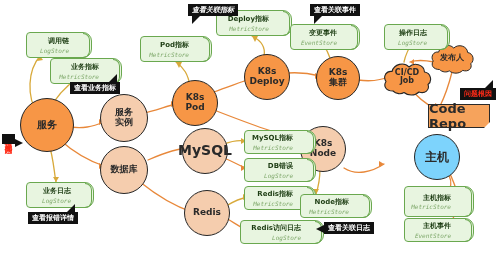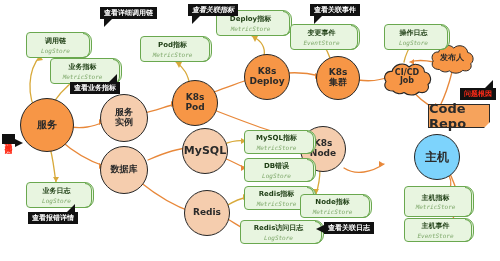--- a/index.html
+++ b/index.html
@@ -32,23 +32,23 @@
   .node .lbl{display:block;padding:0 2px;}
 
   
   .store{
     position:absolute;
     box-sizing:border-box;
     background:#e8f5e0;
     border:1.3px solid #6aa84f;
     border-radius:4px 9px 9px 4px;
     display:flex;flex-direction:column;
-    align-items:center;justify-content:center;
+    align-items:flex-end;justify-content:center;
     z-index:6;
-    padding-right:7px;
+    padding-right:22px;
   }
   .store:after{
     content:"";
     position:absolute;
     right:1px;top:-0.5px;
     width:7px;height:calc(100% + 1px);
     box-sizing:border-box;
     border:1.3px solid #6aa84f;
     border-left:none;
     border-radius:0 9px 9px 0;
@@ -338,21 +338,21 @@
 
   <div class="node" style="left:300px;top:126px;width:46px;height:46px;background:#f5cdae;font-size:9px;white-space:pre-line;">
     <span class="lbl">K8s
 Node</span>
   </div>
 
   <div class="node" style="left:414px;top:134px;width:46px;height:46px;background:#7dd3fc;font-size:12px;">
     <span class="lbl">主机</span>
   </div>
 
-  <div class="node" style="left:182px;top:128px;width:46px;height:46px;background:#f5cdae;font-size:11px;">
+  <div class="node" style="left:182px;top:128px;width:46px;height:46px;background:#f5cdae;font-size:14px;">
     <span class="lbl">MySQL</span>
   </div>
 
   <div class="node" style="left:184px;top:190px;width:46px;height:46px;background:#f5cdae;font-size:9px;">
     <span class="lbl">Redis</span>
   </div>
 
   <div style="position:absolute;left:382px;top:58px;width:50px;height:38px;z-index:5;">
     <svg viewBox="0 0 100 76" width="50" height="38">
       <path d="M22,66 C8,66 2,56 8,47 C1,37 9,25 20,27 C24,12 44,7 54,18
@@ -375,24 +375,20 @@
     <div style="position:absolute;left:0;top:0;width:48px;height:34px;display:flex;align-items:center;justify-content:center;
                 font-size:8px;font-weight:700;color:#2a2a2a;text-align:center;">
       <span>发布人</span>
     </div>
   </div>
 
   <div class="repo" style="left:428px;top:104px;width:62px;height:24px;">
     <span>Code Repo</span>
   </div>
 
-  <div class="callout t-dl" style="left:100px;top:7px;">
-    <span>查看详细调用链</span>
-    <span class="tail"></span>
-  </div>
 
   <div class="callout t-ur" style="left:70px;top:82px;">
     <span>查看业务指标</span>
     <span class="tail"></span>
   </div>
 
   <div class="callout t-dl" style="left:188px;top:4px;font-style:italic;">
     <span>查看关联指标</span>
     <span class="tail"></span>
   </div>

